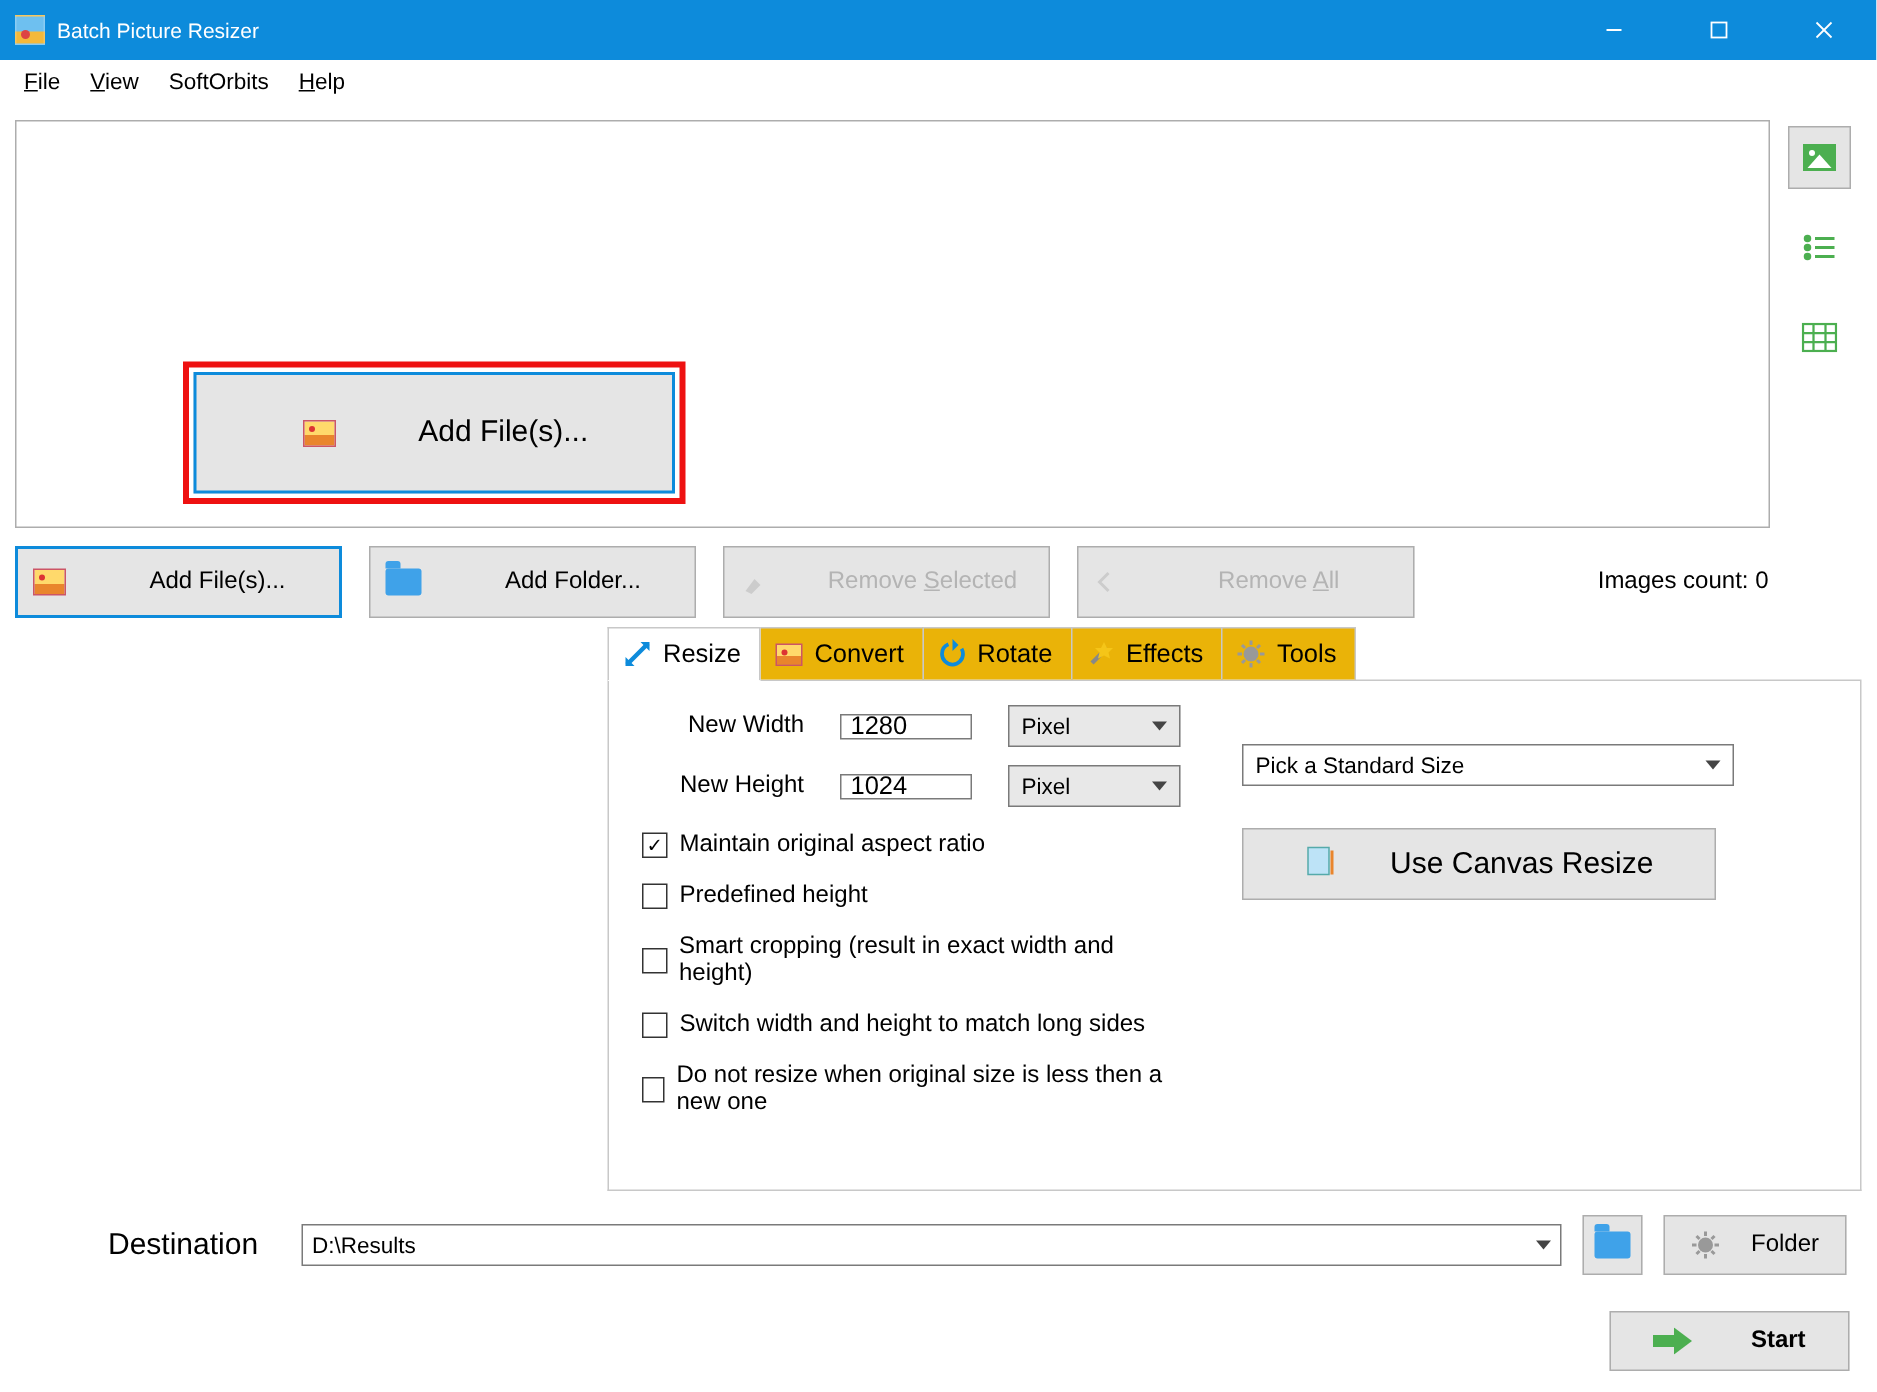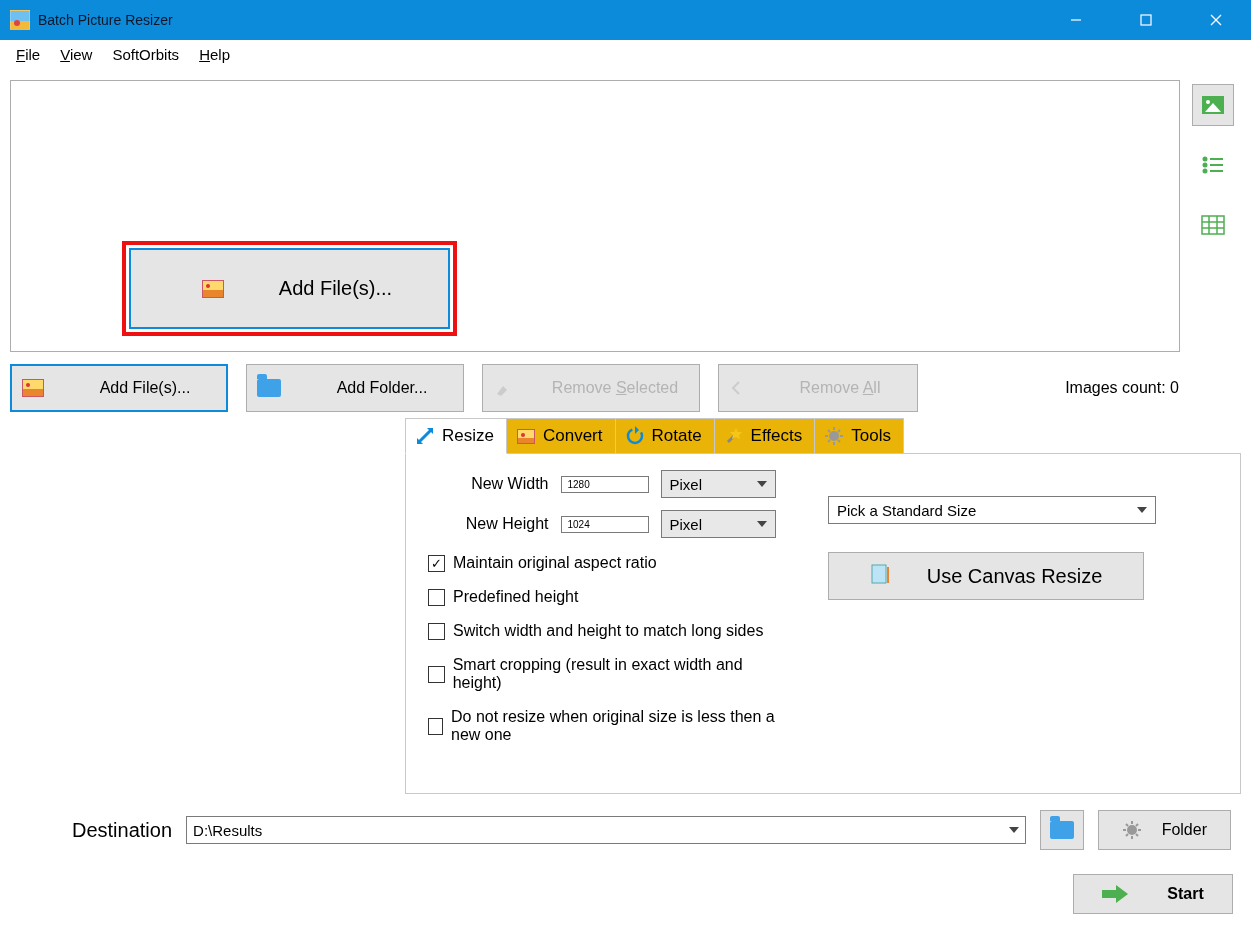--- a/index.html
+++ b/index.html
@@ -6,21 +6,21 @@
     --accent: #0d8bdb;
     --green: #4caf50;
     --btn-bg: #e5e5e5;
     --btn-border: #adadad;
     --panel-border: #c8c8c8;
     --disabled-text: #b4b4b4;
   }
   * { box-sizing: border-box; font-family: "Segoe UI", Tahoma, sans-serif; }
   body { margin:0; padding:0; width:1251px; height:928px; background:#fff; overflow:hidden; font-size:15px; color:#000; }
   
-  .titlebar { height:40px; background:var(--accent); color:#0f172a; display:flex; align-items:center; }
+  .titlebar { height:40px; background:var(--accent); color:#ffffff; display:flex; align-items:center; }
   .titlebar .app-icon { width:20px; height:20px; margin:0 8px 0 10px; background:linear-gradient(180deg,#6ec0f0 0 55%,#f3b93b 55% 100%); border:1px solid #fff3; position:relative; }
   .titlebar .app-icon::after{content:"";position:absolute;left:3px;top:9px;width:6px;height:6px;background:#d44; border-radius:50%;}
   .titlebar .title { font-size:14px; }
   .titlebar .winctl { margin-left:auto; display:flex; }
   .titlebar .winctl div { width:70px; height:40px; display:flex; align-items:center; justify-content:center; }
   .titlebar .winctl svg { stroke:#fff; fill:none; stroke-width:1.2; }
   
   .menubar { height:30px; display:flex; align-items:center; padding:0 6px; font-size:15px; border-bottom:1px solid #fff; }
   .menubar span { padding:3px 10px; }
   .menubar u { text-decoration:underline; }
@@ -40,38 +40,38 @@
   .images-count { margin-left:auto; font-size:16px; padding-right:62px;}
   
   .row3 { display:flex; margin-top:6px; }
   .left-space { width:395px; border:1px solid #fff; }
   .tabs-wrap { flex:1; }
   .tabs { display:flex; border-bottom:1px solid var(--panel-border); }
   .tab { display:flex; align-items:center; gap:6px; padding:6px 12px 6px 8px; background:#eab308; border:1px solid var(--panel-border); border-bottom:none; margin-right:-1px; font-size:17px;}
   .tab.active{ background:#fff; position:relative; z-index:2; border-bottom:1px solid #fff; margin-bottom:-1px; }
   .tab .ticon{width:22px;height:22px;display:flex;align-items:center;justify-content:center;}
   .panel { border:1px solid var(--panel-border); border-top:none; padding:16px 18px 28px 22px; background:#fff; min-height:340px;}
-  .form-row{ display:flex; align-items:center; gap:12px; margin-bottom:12px;justify-content:center;}
+  .form-row{ display:flex; align-items:center; gap:24px; margin-bottom:12px;}
   .form-row label{ width:108px; text-align:right; font-size:16px;}
-  .form-row input[type=text]{ width:88px; height:17px; padding:2px 6px; border:1px solid #7a7a7a; font-size:10px;}
+  .form-row input[type=text]{ width:88px; height:17px; padding:2px 6px; border:1px solid #7a7a7a; font-size:17px;}
   .form-row .select, .select{ height:28px; border:1px solid #7a7a7a; background:#e8e8e8; display:flex; align-items:center; justify-content:space-between; padding:0 8px; font-size:15px;}
   .form-row .select{ width:115px;}
   .select.standard{ width:328px; height:28px; background:#fff; border:1px solid #7a7a7a;}
   .chev{width:0;height:0;border-left:5px solid transparent;border-right:5px solid transparent;border-top:6px solid #444;}
   .panel-inner{ display:flex; gap:40px;}
   .col1{ width:360px;}
   .col2{ padding-top:26px;}
   .canvas-btn{ width:316px; height:48px; border:1px solid var(--btn-border); background:#e5e5e5; display:flex; align-items:center; justify-content:center; gap:35px; margin-top:28px; font-size:20px;}
   .chk-row{display:flex;align-items:center;gap:8px;font-size:16px;margin-top:16px;}
   .chk{width:17px;height:17px;border:1px solid #333;display:flex;align-items:center;justify-content:center;font-size:13px;line-height:1;}
   .chk.checked::after{content:"✓";}
   
   .dest-row{ display:flex; align-items:center; gap:14px; padding:4px 10px 0 62px; margin-top:12px;}
   .dest-row .lbl{font-size:20px;}
-  .dest-row .combo{ flex:0 0 840px; height:28px; border:1px solid #7a7a7a; display:flex; align-items:center; justify-content:space-between; padding:0 6px; font-size:15px; background:#fff;}
+  .dest-row .combo{ flex:0 0 840px; height:28px; border:1px solid #7a7a7a; display:flex; align-items:center; justify-content:space-between; padding:0 6px; font-size:15px; background:#fff;margin-left:15px;}
   .dest-row .browse{ width:52px; height:40px; border:1px solid var(--btn-border); background:#e5e5e5; display:flex; align-items:center; justify-content:center;}
   .options-btn, .start-btn{ width:160px; height:40px; border:1px solid var(--btn-border); background:#e5e5e5; display:flex; align-items:center; justify-content:center; gap:20px; font-size:16px;}
   .start-btn{ margin-top:24px; margin-left:auto; margin-right:8px; font-weight:600;gap:39px;}
   .folder-struct{ display:flex; align-items:center; gap:8px; padding:14px 0 0 20px; font-size:16px;}
   .pic-icon{width:22px;height:18px;background:linear-gradient(180deg,#ffd96b 0 58%, #e9852c 58% 100%);border:1px solid #c56; position:relative;}
   .pic-icon::after{content:"";position:absolute;left:3px;top:3px;width:4px;height:4px;background:#d33;border-radius:50%;}
   .folder-icon{width:24px;height:18px;background:#3fa2e9;border-radius:2px;position:relative;}
   .folder-icon::before{content:"";position:absolute;left:0;top:-5px;width:10px;height:5px;background:#3fa2e9;border-radius:2px 2px 0 0;}
 </style>
 </head>
@@ -156,21 +156,21 @@
     <div class="btn">
       <span class="folder-icon"></span>
       <span style="flex:1;text-align:center">Add Folder...</span>
     </div>
     <div class="btn disabled">
       <svg width="18" height="20">
           <path d="M4 16 L10 8 L14 12 L8 18 Z" fill="#ccc"></path>
         </svg>
       <span style="flex:1;text-align:center">Remove <u>S</u>elected</span>
     </div>
-    <div class="btn disabled" style="width:200px">
+    <div class="btn disabled" style="width:225px">
       <svg width="14" height="20">
           <polyline points="10,4 4,10 10,16" fill="none" stroke="#ccc" stroke-width="2"></polyline>
         </svg>
       <span style="flex:1;text-align:center">Remove <u>A</u>ll</span>
     </div>
     <div class="images-count">
       <span>Images count:</span> <span>0</span>
     </div>
   </div>
 
@@ -253,25 +253,25 @@
             <div class="chk-row">
                 <div class="chk checked"></div>
                 <span>Maintain original aspect ratio</span>
               </div>
             <div class="chk-row">
                 <div class="chk"></div>
                 <span>Predefined height</span>
               </div>
             <div class="chk-row">
                 <div class="chk"></div>
+                <span>Smart cropping (result in exact width and height)</span>
+              </div>
+            <div class="chk-row">
+                <div class="chk"></div>
                 <span>Switch width and height to match long sides</span>
-              </div>
-            <div class="chk-row">
-                <div class="chk"></div>
-                <span>Smart cropping (result in exact width and height)</span>
               </div>
             <div class="chk-row">
                 <div class="chk"></div>
                 <span>Do not resize when original size is less then a new one</span>
               </div>
           </div>
           <div class="col2">
             <div class="select standard">
                 <span>Pick a Standard Size</span>
                 <span class="chev"></span>

